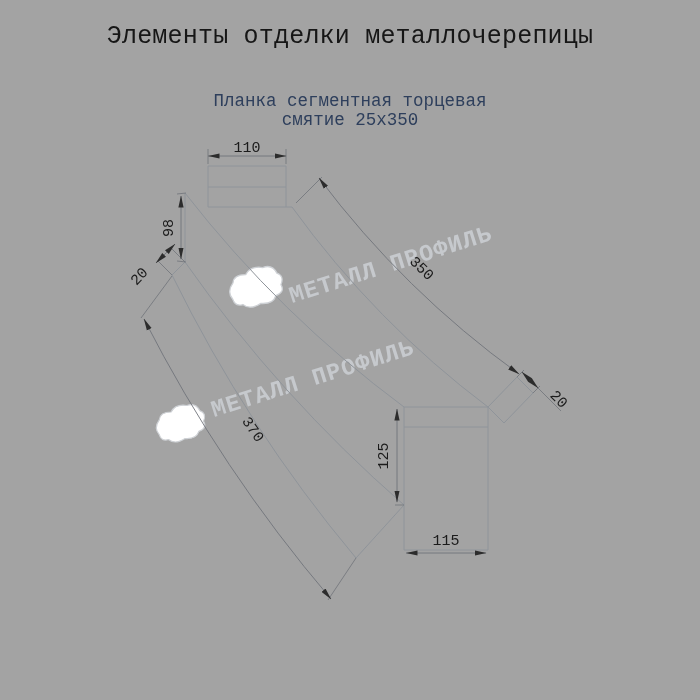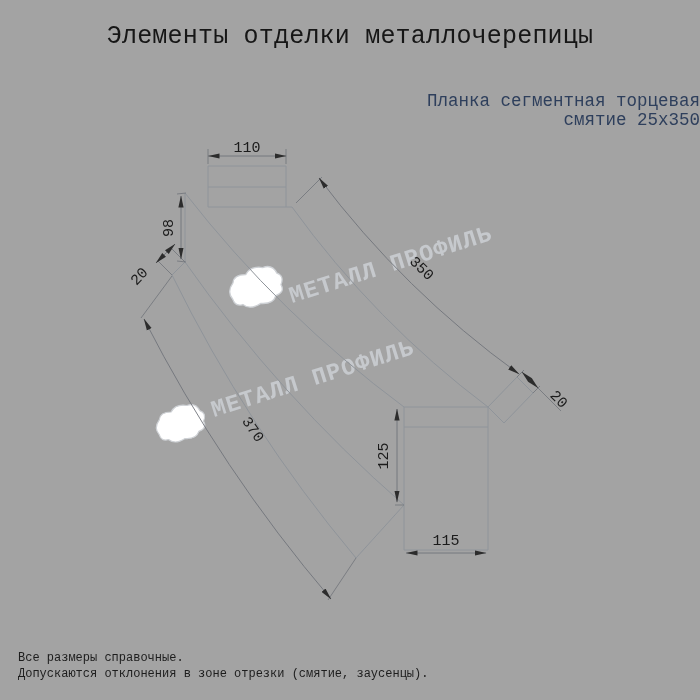--- a/index.html
+++ b/index.html
@@ -15,21 +15,21 @@
   html,body{margin:0;padding:0;background:#ffffff;}
   .page{
     position:relative;width:700px;height:700px;background:#a3a3a3;
     font-family:Liberation Mono, monospace;overflow:hidden;padding-left:40px;
   }
   .title{
     position:absolute;top:22px;left:0;width:700px;text-align:center;
     font-size:25px;font-weight:400;color:var(--c-title);letter-spacing:0.2px;
   }
   .subtitle{
-    position:absolute;top:92px;left:0;width:700px;text-align:right;
+    position:absolute;top:92px;left:0;width:700px;text-align:center;
     font-size:17.5px;line-height:19px;color:var(--c-subtitle);
   }
   .drawing{position:absolute;top:0;left:0;}
   .outline{stroke:var(--c-outline);stroke-width:1;fill:none;}
   .dimline{stroke:var(--c-dim);stroke-width:0.9;fill:none;}
   .extline{stroke:var(--c-dim);stroke-width:0.8;fill:none;}
   .dimtext{fill:var(--c-dimtext);font-size:15px;text-anchor:middle;dominant-baseline:central;}
   .wmtext{fill:var(--c-watermark);font-size:23.5px;font-weight:bold;letter-spacing:1px;}
   .cloud{stroke:var(--c-cloud);stroke-width:1.3;fill:#ffffff;}
   .footer{
@@ -106,18 +106,14 @@
       <text class="dimtext" transform="translate(169,228) rotate(-90)">98</text>
       <text class="dimtext" transform="translate(140,277) rotate(-47)">20</text>
       <text class="dimtext" transform="translate(421,269) rotate(44)">350</text>
       <text class="dimtext" transform="translate(558,400) rotate(45)">20</text>
       <text class="dimtext" transform="translate(252,430) rotate(55)">370</text>
       <text class="dimtext" transform="translate(384,456) rotate(-90)">125</text>
       <text class="dimtext" transform="translate(446,541)">115</text>
     </g>
   </svg>
 
-  <div class="footer">
-    <div>Все размеры справочные.</div>
-    <div>Допускаются отклонения в зоне отрезки (смятие, заусенцы).</div>
-  </div>
 
 </div>
 
 </body></html>

